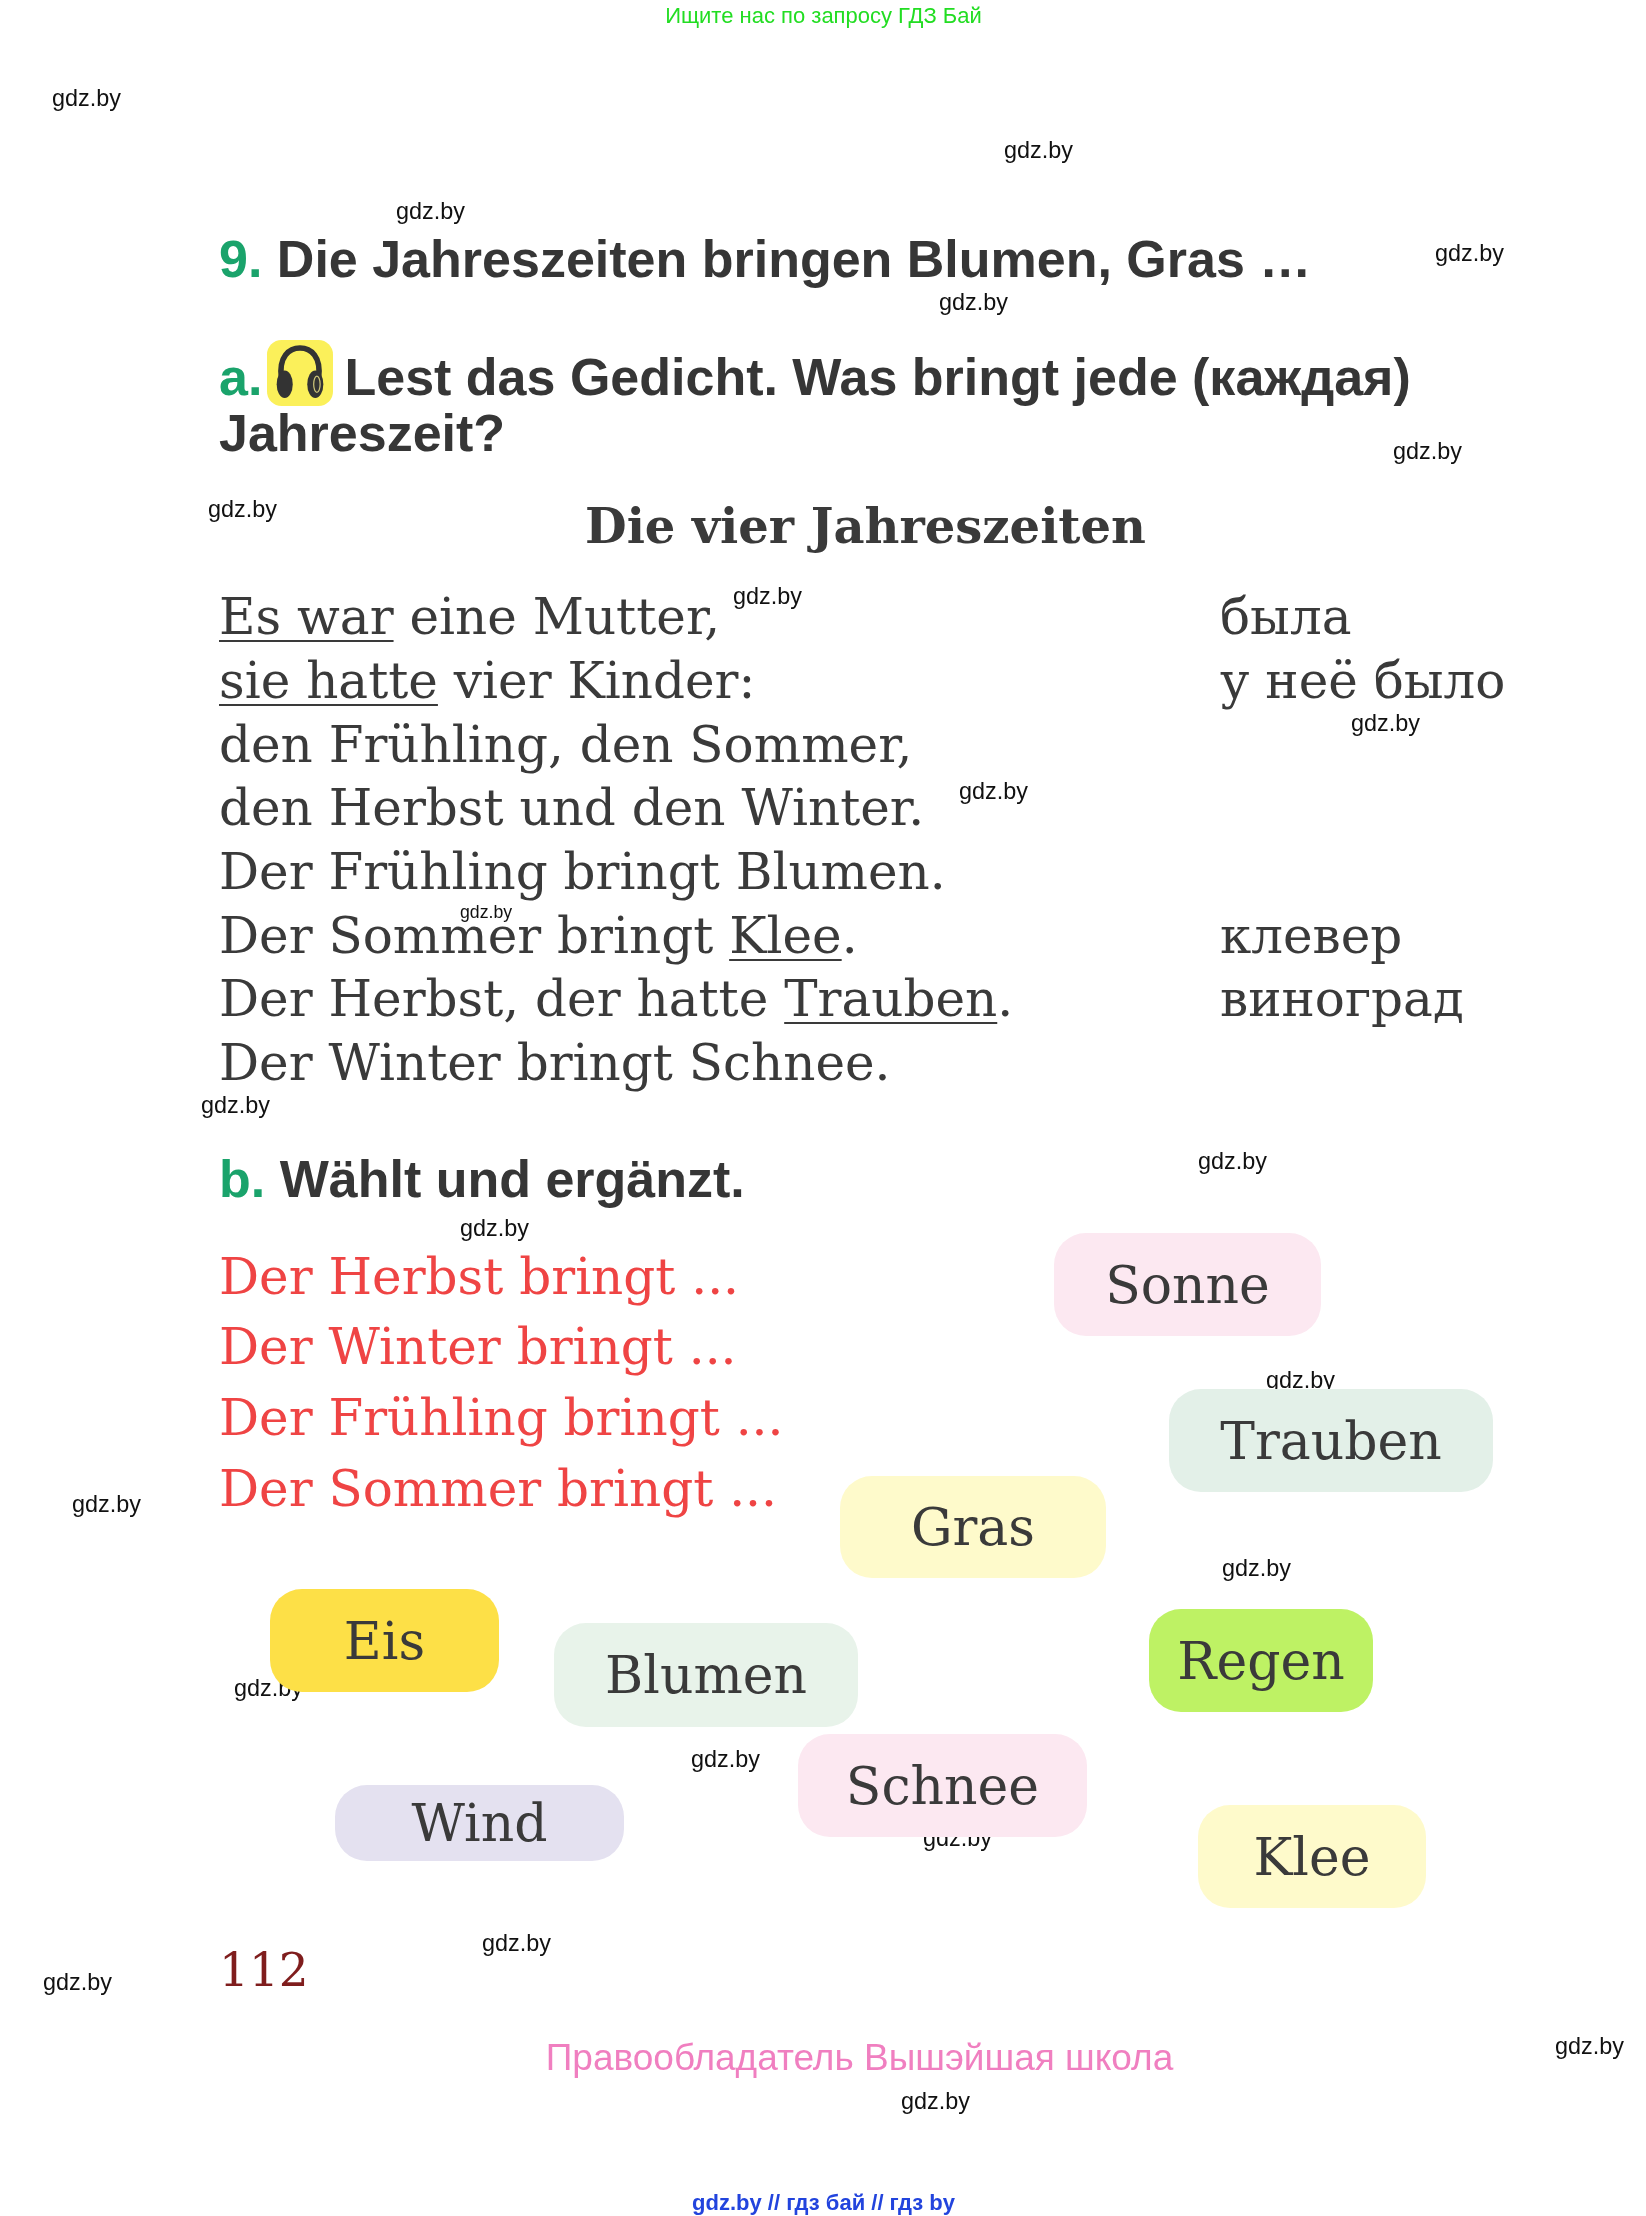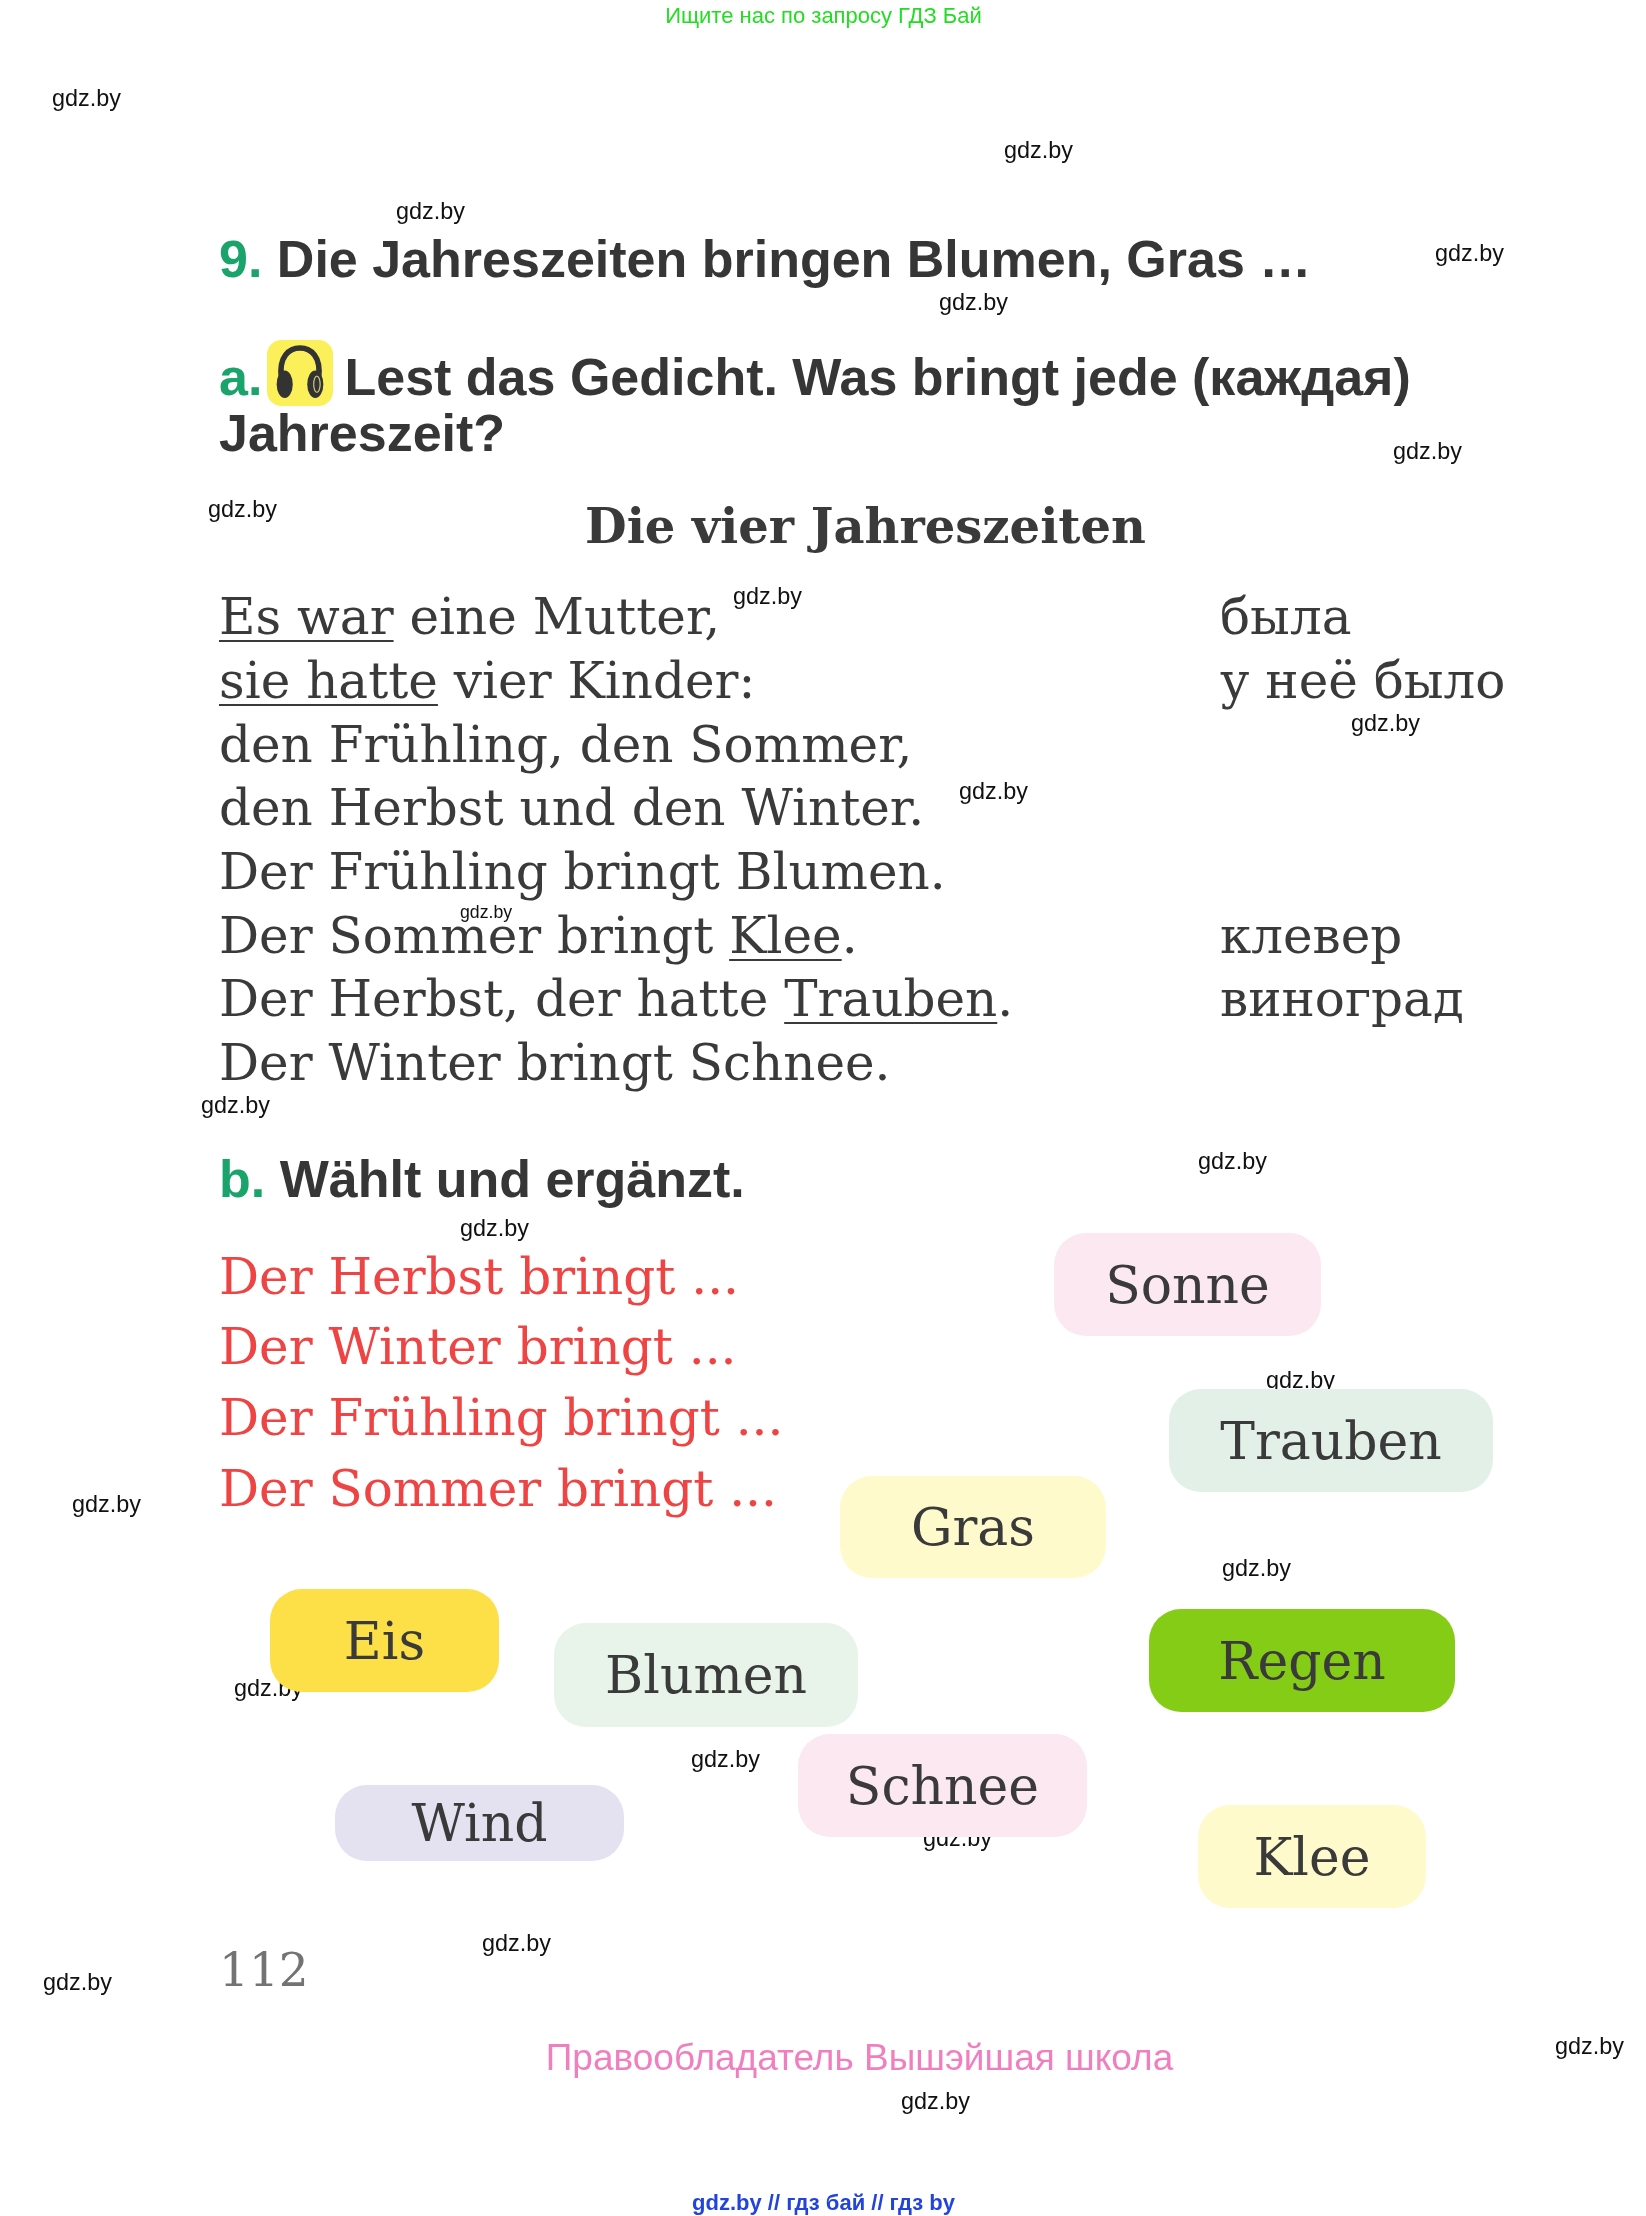--- a/index.html
+++ b/index.html
@@ -12,21 +12,21 @@
   .h-title { font-size:52px; font-weight:bold; color:#363636; }
   .num { color:#1aa36b; }
   .h-task { font-size:52px; font-weight:bold; color:#363636; }
   .audio-badge { display:inline-block; width:66px; height:66px; background:#fbf05a; border-radius:14.5px; vertical-align:-11.3px; margin:0 11.3px 0 4.8px; position:relative; }
   .poem-title { font-size:48px; font-weight:bold; color:#3a3a3a; left:0; width:1731px; text-align:center; }
   .poem { font-size:50px; color:#3a3a3a; }
   .u { text-decoration:underline; text-decoration-thickness:2.4px; text-underline-offset:6.4px; }
   .gloss { font-size:50px; color:#3a3a3a; }
   .fill { font-size:50px; color:#ef4444; }
   .chip { position:absolute; border-radius:32px; display:flex; align-items:center; justify-content:center; font-family:"DejaVu Serif", serif; font-size:52px; color:#3a3a3a; }
-  .page-num { font-size:47px; color:#737373;text-align:right; }
+  .page-num { font-size:47px; color:#7f1d1d;text-align:right; }
   .rights { left:0; width:1647px; text-align:center; font-size:37px; color:#f07fc0;padding-left:36px; }
   .footer-links { left:0; width:1647px; text-align:center; font-size:22px; color:#2244dd;font-weight:bold; }
 </style>
 </head>
 <body>
 
 <div class="abs sans top-note">Ищите нас по запросу ГДЗ Бай</div>
 
 <div class="abs sans wm" style="left:52px;top:85px">gdz.by</div>
 <div class="abs sans wm" style="left:1004px;top:137px">gdz.by</div>
@@ -91,21 +91,21 @@
 <div class="abs serif fill" style="left:219px;top:1248px">Der Herbst bringt ...</div>
 <div class="abs serif fill" style="left:219px;top:1318px">Der Winter bringt ...</div>
 <div class="abs serif fill" style="left:219px;top:1389px">Der Frühling bringt ...</div>
 <div class="abs serif fill" style="left:219px;top:1460px">Der Sommer bringt ...</div>
 
 <div class="chip" style="left:1054px;top:1233px;width:267px;height:103px;background:#fce8f1">Sonne</div>
 <div class="chip" style="left:1169px;top:1389px;width:324px;height:103px;background:#e3f0e8">Trauben</div>
 <div class="chip" style="left:840px;top:1476px;width:266px;height:102px;background:#fefacb">Gras</div>
 <div class="chip" style="left:270px;top:1589px;width:229px;height:103px;background:#fde047">Eis</div>
 <div class="chip" style="left:554px;top:1623px;width:304px;height:104px;background:#e8f3ea">Blumen</div>
-<div class="chip" style="left:1149px;top:1609px;width:306px;height:103px;background:#84cc16">Regen</div>
+<div class="chip" style="left:1149px;top:1609px;width:224px;height:103px;background:#bef264">Regen</div>
 <div class="chip" style="left:798px;top:1734px;width:289px;height:103px;background:#fce8f1">Schnee</div>
 <div class="chip" style="left:335px;top:1785px;width:289px;height:76px;background:#e4e1f0">Wind</div>
 <div class="chip" style="left:1198px;top:1805px;width:228px;height:103px;background:#fefacb">Klee</div>
 
 <div class="abs serif page-num" style="left:219px;top:1942px">112</div>
 <div class="abs sans rights" style="top:2037px">Правообладатель Вышэйшая школа</div>
 <div class="abs sans footer-links" style="top:2190px">gdz.by  //  гдз бай  //  гдз by</div>
 
 
 </body></html>

